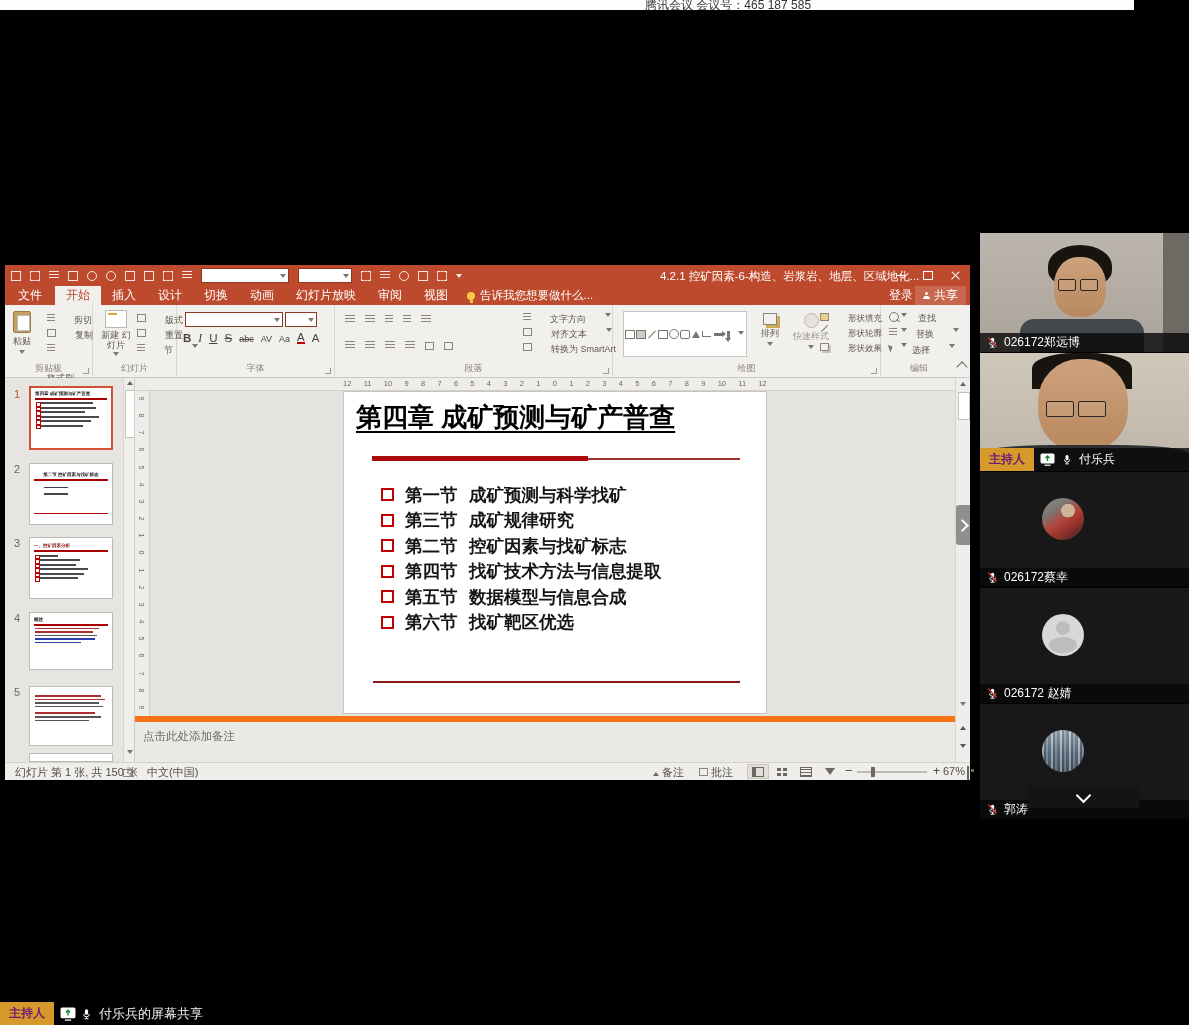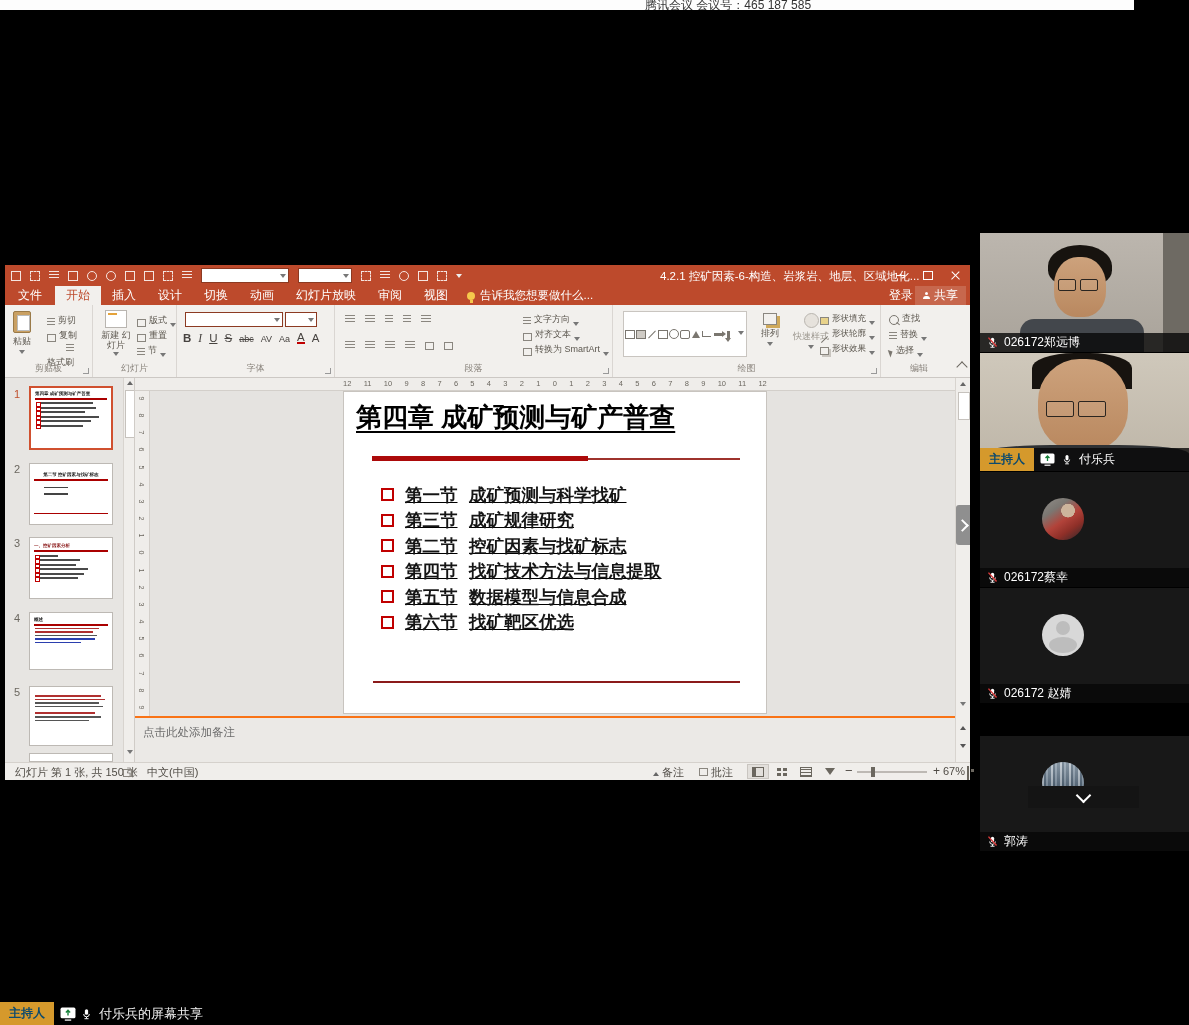--- a/index.html
+++ b/index.html
@@ -40,21 +40,21 @@
   .signin{color:#fff;font-size:12px;}
   .sharebtn{display:flex;align-items:center;gap:4px;background:rgba(255,255,255,.16);color:#fff;font-size:12px;height:19px;padding:0 8px;}
   .person{width:7px;height:7px;position:relative;}
   .person:before{content:"";position:absolute;left:2px;top:0;width:3.4px;height:3.4px;border-radius:50%;background:#fff;}
   .person:after{content:"";position:absolute;left:0;top:4px;width:7px;height:3px;border-radius:3px 3px 0 0;background:#fff;}
   
   .ribbon{left:0;top:40px;width:965px;height:73px;background:#F2F0ED;border-bottom:1px solid #CCC8C4;box-sizing:border-box;}
   .grp{position:absolute;top:0;height:72px;border-right:1px solid #DAD6D2;box-sizing:border-box;}
   .glabel{position:absolute;bottom:2px;width:100%;text-align:center;font-size:9px;color:#8a847d;}
   .rlbl{font-size:9px;color:#5c574f;white-space:nowrap;}
-  .sbtn{position:absolute;display:flex;align-items:flex-end;gap:3px;}
+  .sbtn{position:absolute;display:flex;align-items:flex-start;gap:19px;}
   .bigbtn{position:absolute;display:flex;flex-direction:column;align-items:center;gap:2px;}
   .clipic{width:16px;height:20px;background:#c9a063;border:1px solid #9a7a48;border-radius:2px;position:relative;}
   .clipic:after{content:"";position:absolute;left:3px;top:3px;width:11px;height:14px;background:#fff;border:1px solid #bbb;}
   .slideic{width:20px;height:16px;background:#fff;border:1px solid #b9b5b0;position:relative;}
   .slideic:after{content:"";position:absolute;left:2px;top:2px;width:9px;height:2px;background:#e5a33b;}
   .ic{display:inline-block;width:10px;height:9px;background:repeating-linear-gradient(to bottom,#8a867f 0 1px,transparent 1px 3px);}
   .ic.sm{width:8px;}
   .icbox{display:inline-block;width:9px;height:8px;border:1px solid #8a867f;box-sizing:border-box;}
   .fontletters{position:absolute;left:6px;top:27px;display:flex;align-items:flex-end;gap:7px;font-size:11.5px;color:#474340;}
   .pararow{position:absolute;display:flex;gap:10px;align-items:center;}
@@ -80,21 +80,21 @@
   .hruler{position:absolute;left:0;top:0;width:820px;height:13px;background:#EFEDEA;border-bottom:1px solid #D3CFCA;box-sizing:border-box;}
   .hnums{position:absolute;left:208px;top:1px;width:424px;display:flex;justify-content:space-between;font-size:7.5px;color:#6b675f;}
   .vruler{position:absolute;left:0;top:13px;width:15px;height:325px;background:#EFEDEA;border-right:1px solid #D3CFCA;box-sizing:border-box;}
   .vnums{position:absolute;left:0;top:4px;width:14px;height:316px;display:flex;flex-direction:column;justify-content:space-between;align-items:center;font-size:7px;color:#6b675f;}
   .vnums span{transform:rotate(90deg);}
   
   .slide{position:absolute;left:208px;top:13px;width:424px;height:323px;background:#fff;border:1px solid #C8C4BF;box-sizing:border-box;}
   .slide-title{position:absolute;left:12px;top:8px;font-size:26px;font-weight:800;color:#000;text-decoration:underline;text-decoration-thickness:2px;text-underline-offset:5px;letter-spacing:0px;white-space:nowrap;}
   .redbar-thick{position:absolute;left:28px;top:64px;width:216px;height:5px;background:#AC0A0A;}
   .redbar-thin{position:absolute;left:244px;top:66px;width:152px;height:2px;background:#9E322C;}
-  .srows{position:absolute;left:0;top:90px;width:424px;text-decoration:underline;}
+  .srows{position:absolute;left:0;top:90px;width:424px;}
   .srow{height:25.5px;display:flex;align-items:center;}
   .sq{width:9px;height:9px;border:2.5px solid #C00000;margin-left:37px;flex:none;}
   .snum{font-size:17.5px;font-weight:700;color:#151515;margin-left:11px;width:64px;flex:none;}
   .stxt{font-size:17.5px;font-weight:700;color:#151515;}
   .botline{position:absolute;left:29px;top:289px;width:367px;height:2px;background:#8B1A1A;}
   
   .thumbs{left:0;top:113px;width:130px;height:384px;background:#E7E5E2;border-right:1px solid #D0CCC7;box-sizing:border-box;overflow:hidden;}
   .tnum{position:absolute;left:9px;font-size:11px;color:#6b675f;}
   .tnum.sel{color:#C0502E;}
   .tbox{position:absolute;left:24px;width:84px;background:#fff;border:1px solid #BDB9B4;box-sizing:border-box;overflow:hidden;}
@@ -103,21 +103,21 @@
   .tt.red{color:#8b1a1a;}
   .trule{height:1.5px;background:#A00;margin:1px 4px;}
   .tline{height:2px;background:#4a4a4a;margin:2.5px 6px 0 10px;position:relative;}
   .tline:before{content:"";position:absolute;left:-5px;top:0;width:2.5px;height:2.5px;border:0.8px solid #C00000;}
   .pline{height:1.6px;margin:2px 5px 0 5px;}
   .tscroll{position:absolute;left:118px;top:0;width:12px;height:384px;background:#F0EEEB;border-left:1px solid #D8D4CF;box-sizing:border-box;}
   .tthumb{position:absolute;left:1px;top:12px;width:9px;height:46px;background:#fff;border:1px solid #C6C2BD;}
   
   .vscroll{left:950px;top:113px;width:15px;height:384px;background:#F0EEEB;border-left:1px solid #D8D4CF;box-sizing:border-box;}
   .vthumb{position:absolute;left:2px;top:14px;width:10px;height:26px;background:#fff;border:1px solid #C6C2BD;}
-  .notes{left:130px;top:451px;width:820px;height:46px;background:#EBE9E6;border-top:2px solid #f97316;box-sizing:border-box;}
+  .notes{left:130px;top:451px;width:820px;height:46px;background:#EBE9E6;border-top:6px solid #f97316;box-sizing:border-box;}
   .notes .ph{position:absolute;left:8px;top:7px;font-size:11.5px;color:#6b6b6b;}
   .statusbar{left:0;top:497px;width:965px;height:18px;background:#F0EEEB;border-top:1px solid #D5D1CC;box-sizing:border-box;font-size:11px;color:#4f4b45;}
   .statusbar .it{position:absolute;top:2px;white-space:nowrap;}
   .viewbtn{position:absolute;top:1px;width:22px;height:15px;display:flex;align-items:center;justify-content:center;}
   .viewbtn.sel{background:#E2DFDB;border:1px solid #C9C5C0;box-sizing:border-box;}
   .vb-norm{width:10px;height:8px;border:1px solid #6b675f;position:relative;}
   .vb-norm:after{content:"";position:absolute;left:0;top:0;width:3px;height:100%;background:#6b675f;}
   .vb-sort{width:10px;height:8px;background:
      linear-gradient(#6b675f,#6b675f) 0 0/4px 3px no-repeat,
      linear-gradient(#6b675f,#6b675f) 6px 0/4px 3px no-repeat,
@@ -127,21 +127,21 @@
   .vb-show{width:0;height:0;border-left:5px solid transparent;border-right:5px solid transparent;border-top:7px solid #6b675f;}
   .slider{position:absolute;top:8px;width:70px;height:2px;background:#BDB9B4;}
   .sthumb{position:absolute;left:14px;top:-4px;width:4px;height:10px;background:#6b675f;}
   .fit{width:10px;height:8px;border:1px solid #6b675f;position:relative;}
   .fit:after{content:"";position:absolute;left:3px;top:2px;width:3px;height:3px;background:#6b675f;}
   
   .panel{left:980px;top:233px;width:209px;}
   .tile{position:relative;width:209px;background:#181818;border-bottom:1px solid #000;overflow:hidden;}
   .namebar{position:absolute;left:0;bottom:0;right:0;height:19px;background:rgba(8,8,8,.8);display:flex;align-items:center;gap:5px;padding-left:6px;}
   .nametxt{color:#fff;font-size:12px;}
-  .hostbadge{height:100%;background:#D5992C;color:#0c4a6e;font-size:12px;font-weight:bold;display:flex;align-items:center;padding:0 9px;flex:none;}
+  .hostbadge{height:100%;background:#D5992C;color:#701a75;font-size:12px;font-weight:bold;display:flex;align-items:center;padding:0 9px;flex:none;}
   .avatar{position:absolute;left:62px;width:42px;height:42px;border-radius:50%;overflow:hidden;}
   .avatar.ph{background:#D8D8D8;}
   .avatar.ph:before{content:"";position:absolute;left:14px;top:7px;width:14px;height:14px;border-radius:50%;background:#BDBDBD;}
   .avatar.ph:after{content:"";position:absolute;left:7px;top:23px;width:28px;height:16px;border-radius:50%;background:#BDBDBD;}
   .chevbar{left:1028px;top:786px;width:111px;height:22px;background:#141414;display:flex;align-items:center;justify-content:center;}
   .chev-dn{width:9px;height:9px;border-right:2px solid #fff;border-bottom:2px solid #fff;transform:rotate(45deg);margin-top:-4px;}
   
   .wallshade{position:absolute;right:0;top:0;width:26px;height:100%;background:#6e6a63;}
   .hair{position:absolute;background:#17130f;}
   .face{position:absolute;background:linear-gradient(#cda27c,#b9885f);}
@@ -688,21 +688,21 @@
             <rect x="6" y="2" width="4" height="7" rx="2" fill="#fff"></rect>
             <path d="M4.5 8a3.5 3.5 0 0 0 7 0" stroke="#fff" stroke-width="1.2" fill="none"></path>
             <line x1="8" y1="11.5" x2="8" y2="13.5" stroke="#fff" stroke-width="1.2"></line>
             <line x1="5.5" y1="13.8" x2="10.5" y2="13.8" stroke="#fff" stroke-width="1.2"></line>
             <line x1="3" y1="2" x2="13" y2="13" stroke="#d93b3b" stroke-width="1.8"></line>
           </svg>
         <span class="nametxt">026172 赵婧</span>
       </div>
     </div>
 
-    <div class="tile" style="height:115px;margin-top:32px;">
+    <div class="tile" style="height:115px;">
       <div class="avatar" style="top:26px;background:linear-gradient(180deg,#a9b5be 0%,#5e6d7b 55%,#3e4a56 100%);">
         <div style="position:absolute;inset:0;background:repeating-linear-gradient(90deg, rgba(235,240,245,.45) 0 2px, rgba(45,65,85,.35) 2px 4px, rgba(165,180,195,.4) 4px 6px, rgba(75,95,115,.35) 6px 9px);"></div>
       </div>
       <div class="namebar">
         <svg width="13" height="13" viewBox="0 0 16 16">
             <rect x="6" y="2" width="4" height="7" rx="2" fill="#fff"></rect>
             <path d="M4.5 8a3.5 3.5 0 0 0 7 0" stroke="#fff" stroke-width="1.2" fill="none"></path>
             <line x1="8" y1="11.5" x2="8" y2="13.5" stroke="#fff" stroke-width="1.2"></line>
             <line x1="5.5" y1="13.8" x2="10.5" y2="13.8" stroke="#fff" stroke-width="1.2"></line>
             <line x1="3" y1="2" x2="13" y2="13" stroke="#d93b3b" stroke-width="1.8"></line>

